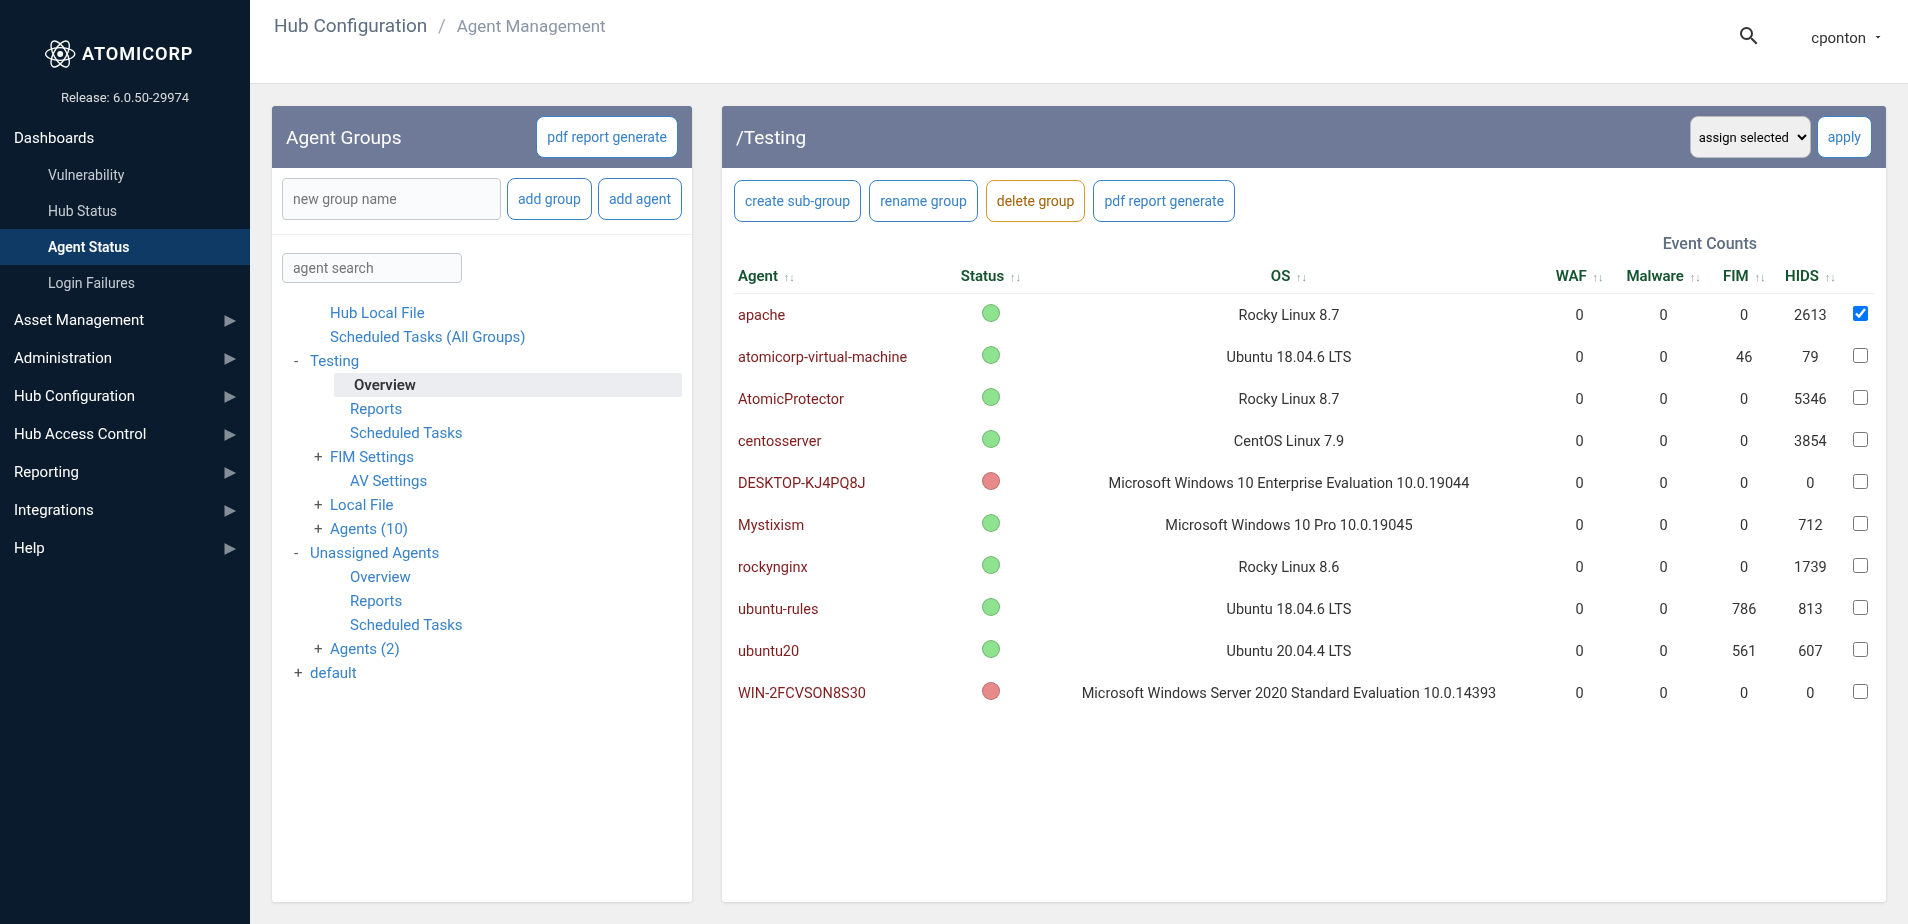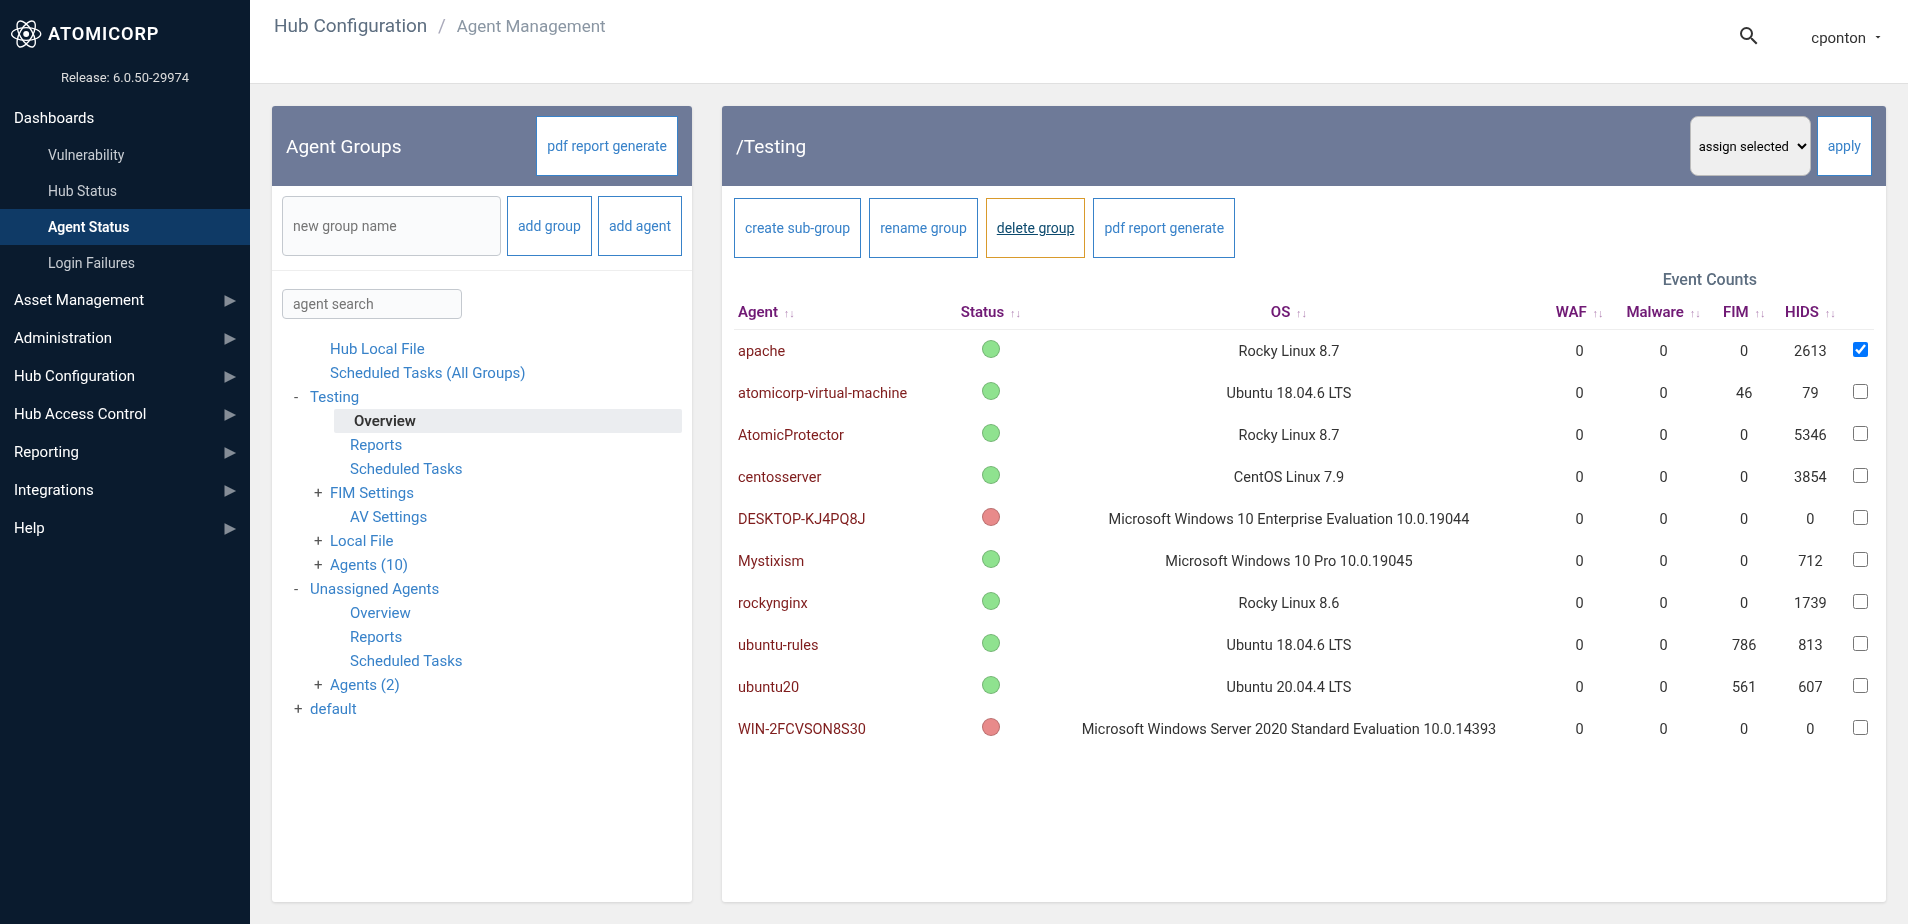--- a/index.html
+++ b/index.html
@@ -1,20 +1,20 @@
 <!DOCTYPE html>
 <html><head>
 <meta charset="utf-8">
 <style>
   * { box-sizing: border-box; margin: 0; padding: 0; font-family: -apple-system, BlinkMacSystemFont, "Segoe UI", Roboto, sans-serif; }
   body { background: #f0f0f0; color: #333; height: 924px; width: 1908px; overflow: hidden; }
 
   
   .sidebar { position: absolute; left: 0; top: 0; width: 250px; height: 100%; background: #0a1b2e; color: #fff; }
-  .logo-wrap { padding: 14px 8px 6px; text-align: left; }
+  .logo-wrap { padding: 26px 8px 6px; text-align: right; margin-top: 8px; }
   .logo-wrap svg { width: 200px; height: 40px; }
   .release { text-align: center; font-size: 13px; color: #ddd; padding: 6px 0 14px; }
   .nav-item { display: flex; align-items: center; justify-content: space-between; padding: 10px 14px; font-size: 15px; cursor: pointer; color: #fff; }
   .nav-item .chev { opacity: .5; }
   .nav-sub { padding: 10px 14px 10px 48px; color: #c8cdd3; font-size: 14px; cursor: pointer; }
   .nav-sub.active { background: #0f3a66; color: #fff; font-weight: 600; }
 
   
   .header { position: absolute; left: 250px; top: 0; right: 0; height: 84px; background: #fff; border-bottom: 1px solid #e0e0e0; display: flex; align-items: flex-start; padding: 14px 24px; }
   .breadcrumb { font-size: 19px; color: #5d6e80; }
@@ -27,22 +27,22 @@
   
   .main { position: absolute; left: 250px; top: 84px; right: 0; bottom: 0; padding: 22px; display: flex; gap: 30px; }
 
   .panel { background: #fff; border-radius: 3px; box-shadow: 0 1px 3px rgba(0,0,0,.12); display: flex; flex-direction: column; }
   .panel-left { width: 420px; }
   .panel-right { flex: 1; }
   .panel-head { background: #6e7a98; color: #fff; padding: 10px 14px; display: flex; align-items: center; border-radius: 3px 3px 0 0; }
   .panel-title { font-size: 19px; font-weight: 400; }
   .panel-head .spacer { flex: 1; }
 
-  .btn { border: 1px solid #3882c9; background: #fff; color: #3882c9; border-radius: 0; padding: 21px 10px; font-size: 14px; cursor: pointer; }
-  .btn.warn { border-color: #d99a2b; color: #0c4a6e; text-decoration: underline; }
+  .btn { border: 1px solid #3882c9; background: #fff; color: #3882c9; border-radius: 8px; padding: 12px 10px; font-size: 14px; cursor: pointer; }
+  .btn.warn { border-color: #d99a2b; color: #a16207; }
   .panel-head .btn { background: #fff; }
 
   .groups-row { display: flex; gap: 6px; padding: 10px 10px 0 10px; }
   .text-in { border: 1px solid #c4c9cf; border-radius: 4px; padding: 6px 10px; font-size: 14px; background: #fafbfc; color: #555; }
   .groups-row .text-in { flex: 1; }
   .groups-search { padding: 18px 10px 10px 10px; border-top: 1px solid #eee; margin-top: 14px; }
   .groups-search .text-in { width: 180px; }
 
   .tree { padding: 8px 10px 10px 22px; font-size: 15px; color: #3882c9; }
   .tree-row { padding: 3px 0; cursor: pointer; white-space: nowrap; }
@@ -53,21 +53,21 @@
   .tree-row.sel { background: #ebedf0; color: #333; font-weight: 600; border-radius: 2px; padding-left: 4px; }
 
   .assign-row { display: flex; gap: 6px; }
   .assign-row select { font-size: 13px; padding: 3px 4px; border: 1px solid #bbb; border-radius: 8px; background: #efefef; }
 
   .right-toolbar { display: flex; gap: 8px; padding: 12px; border-bottom: 0; }
 
   .table-wrap { flex: 1; overflow-y: auto; padding: 0 12px 12px; }
   table { width: 100%; border-collapse: collapse; }
   .super-head th { font-weight: 500; color: #5d6e80; padding-bottom: 6px; font-size: 16px; }
-  th.col { text-align: center; color: #701a75; font-weight: 600; font-size: 15px; padding: 8px 4px; border-bottom: 1px solid #eee; white-space: nowrap; }
+  th.col { text-align: center; color: #14532d; font-weight: 600; font-size: 15px; padding: 8px 4px; border-bottom: 1px solid #eee; white-space: nowrap; }
   th.col.left { text-align: left; }
   th.col .sort { font-size: 11px; opacity: .55; margin-left: 2px; }
   td { text-align: center; color: #333; font-size: 14.5px; padding: 10px 4px; border-bottom: 0; vertical-align: middle; }
   td.left { text-align: left; }
   td.agent a { color: #7f1d1d; text-decoration: none; }
   .dot { width: 18px; height: 18px; border-radius: 50%; display: inline-block; border: 1px solid rgba(0,0,0,.2); }
   .dot.green { background: #8fe28f; }
   .dot.red { background: #e88a8a; }
   input[type=checkbox] { width: 15px; height: 15px; }
 

